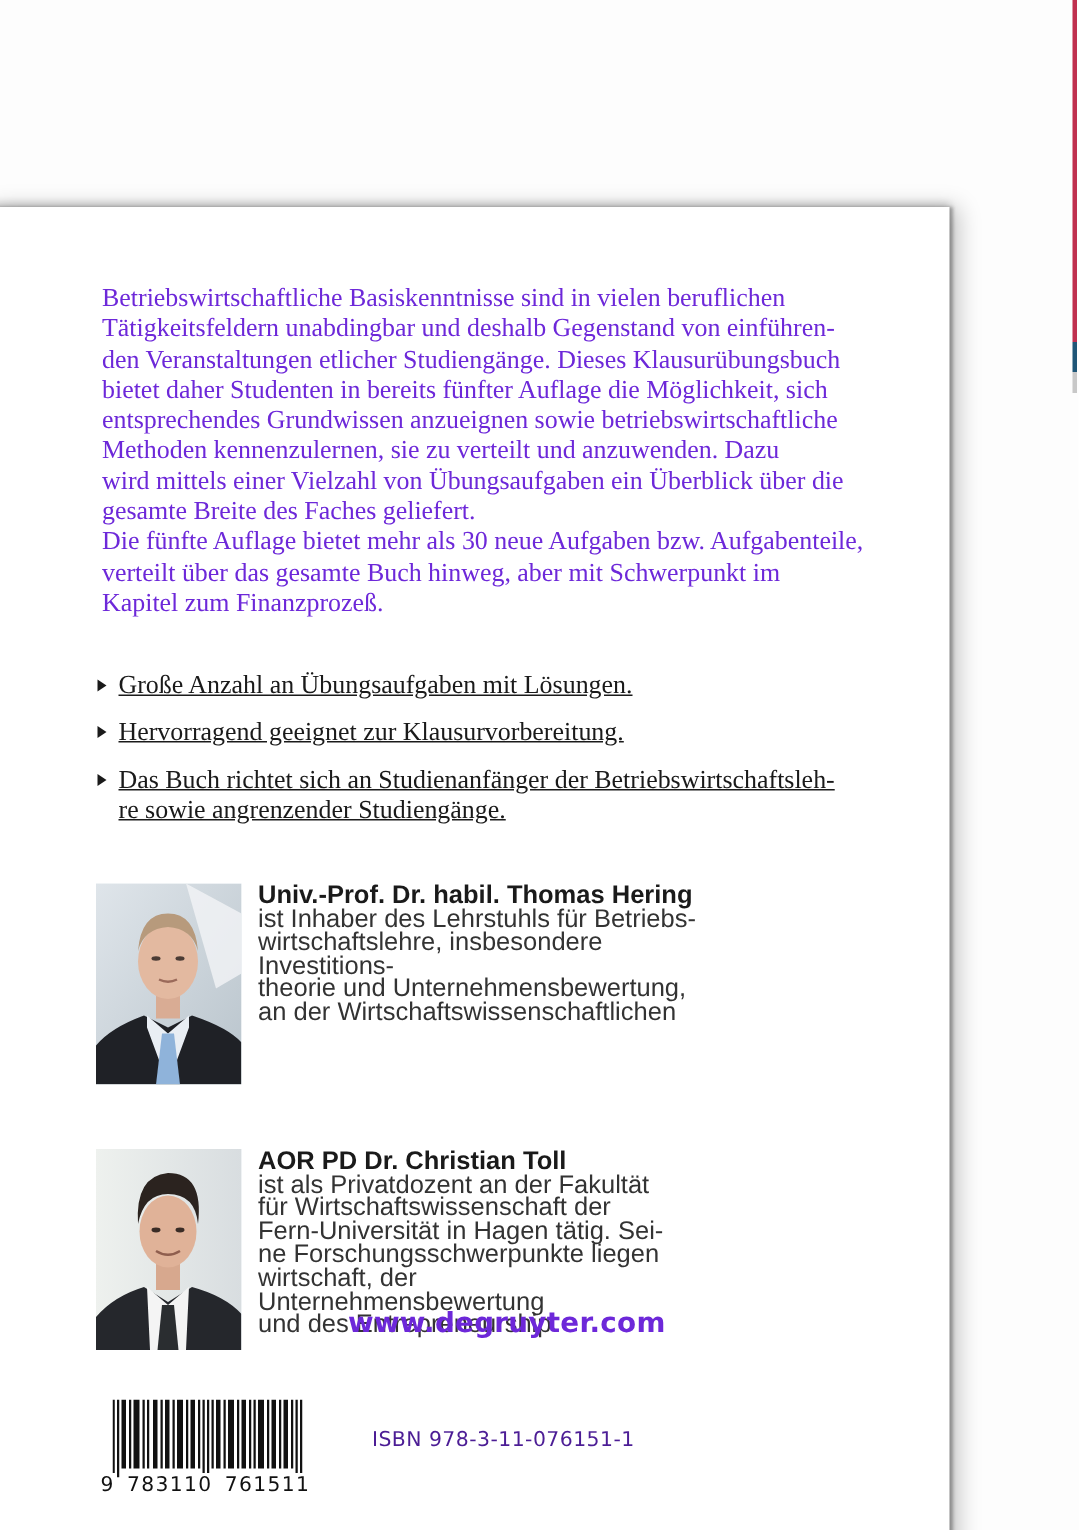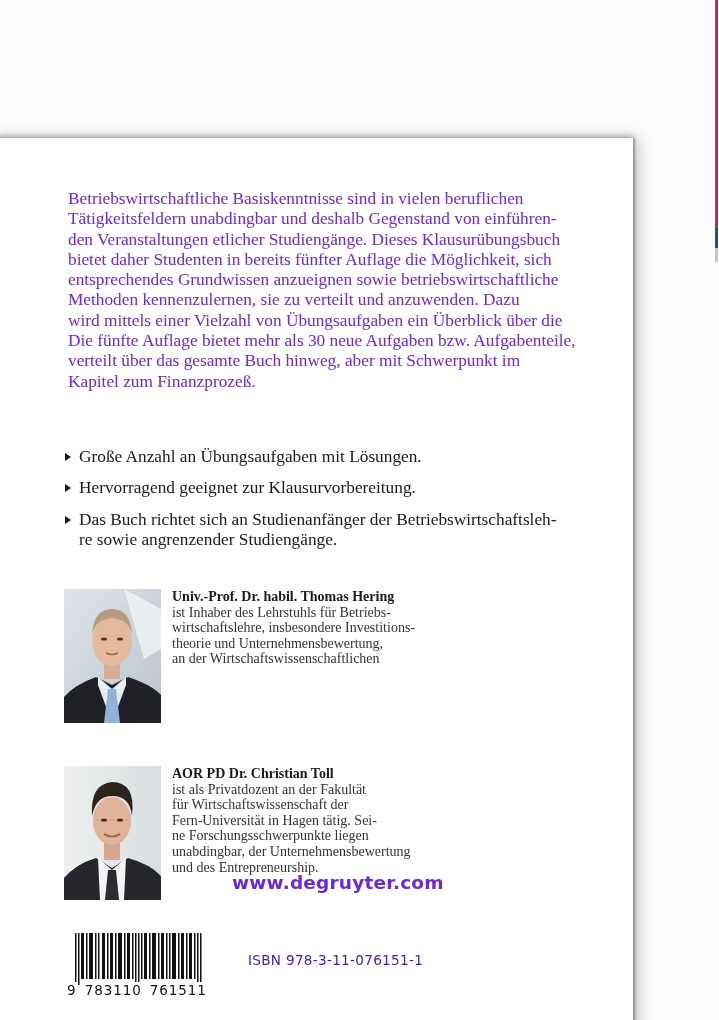--- a/index.html
+++ b/index.html
@@ -56,20 +56,21 @@
       line-height: 20.3px;
       color: #1a1a1a;
       margin: 0;
       padding: 0;
       list-style: none;
     }
     .bullets li {
       position: relative;
       padding-left: 15px;
       margin-bottom: 11px;
+      text-decoration: underline;
     }
     .bullet-icon {
       position: absolute;
       left: 1px;
       top: 6px;
       width: 0;
       height: 0;
       border-top: 4px solid transparent;
       border-bottom: 4px solid transparent;
       border-left: 6px solid #1a1a1a;
@@ -90,22 +91,22 @@
       width: 97px;
       height: 134px;
       overflow: hidden;
       background: #e6ebef;
     }
     .author-text {
       position: absolute;
       left: 108px;
       top: 0;
       width: 300px;
-      font-family: Liberation Serif, serif;
-      font-size: 14px;
+      font-family: Liberation Sans, sans-serif;
+      font-size: 17px;
       line-height: 15.6px;
       color: #333;
     }
     .author-name {
       font-weight: bold;
       color: #1a1a1a;
     }
 
     .barcode {
       position: absolute;
@@ -167,20 +168,21 @@
 <div class="card"></div>
 
 <div class="blurb">
   <p>Betriebswirtschaftliche Basiskenntnisse sind in vielen beruflichen</p>
   <p>Tätigkeitsfeldern unabdingbar und deshalb Gegenstand von einführen-</p>
   <p>den Veranstaltungen etlicher Studiengänge. Dieses Klausurübungsbuch</p>
   <p>bietet daher Studenten in bereits fünfter Auflage die Möglichkeit, sich</p>
   <p>entsprechendes Grundwissen anzueignen sowie betriebswirtschaftliche</p>
   <p>Methoden kennenzulernen, sie zu verteilt und anzuwenden. Dazu</p>
   <p>wird mittels einer Vielzahl von Übungsaufgaben ein Überblick über die</p>
+  <p>gesamte Breite des Faches geliefert.</p>
   <p>Die fünfte Auflage bietet mehr als 30 neue Aufgaben bzw. Aufgabenteile,</p>
   <p>verteilt über das gesamte Buch hinweg, aber mit Schwerpunkt im</p>
   <p>Kapitel zum Finanzprozeß.</p>
 </div>
 
 <ul class="bullets">
   <li>
     <span class="bullet-icon"></span>
     <span>Große Anzahl an Übungsaufgaben mit Lösungen.</span>
   </li>
@@ -246,21 +248,21 @@
       <ellipse cx="56" cy="54" rx="3" ry="1.6" fill="#3a2c26"></ellipse>
       <path d="M40,68 Q48,73 56,68" stroke="#8f5e4e" stroke-width="1.6" fill="none"></path>
     </svg>
   </div>
   <div class="author-text">
     <div class="author-name">AOR PD Dr. Christian Toll</div>
     <div>ist als Privatdozent an der Fakultät</div>
     <div>für Wirtschaftswissenschaft der</div>
     <div>Fern-Universität in Hagen tätig. Sei-</div>
     <div>ne Forschungsschwerpunkte liegen</div>
-    <div>unabdingbar, der Unternehmensbewertung</div>
+    <div>wirtschaft, der Unternehmensbewertung</div>
     <div>und des Entrepreneurship.</div>
   </div>
 </div>
 
 <div class="barcode">
   <svg class="barcode-bars" viewBox="0 0 128 52" preserveAspectRatio="none" xmlns="http://www.w3.org/2000/svg">
     <g fill="#111">
       <rect x="0" y="0" width="1.5" height="52"></rect>
       <rect x="3" y="0" width="1.5" height="52"></rect>
       <rect x="6" y="0" width="3" height="46"></rect>

